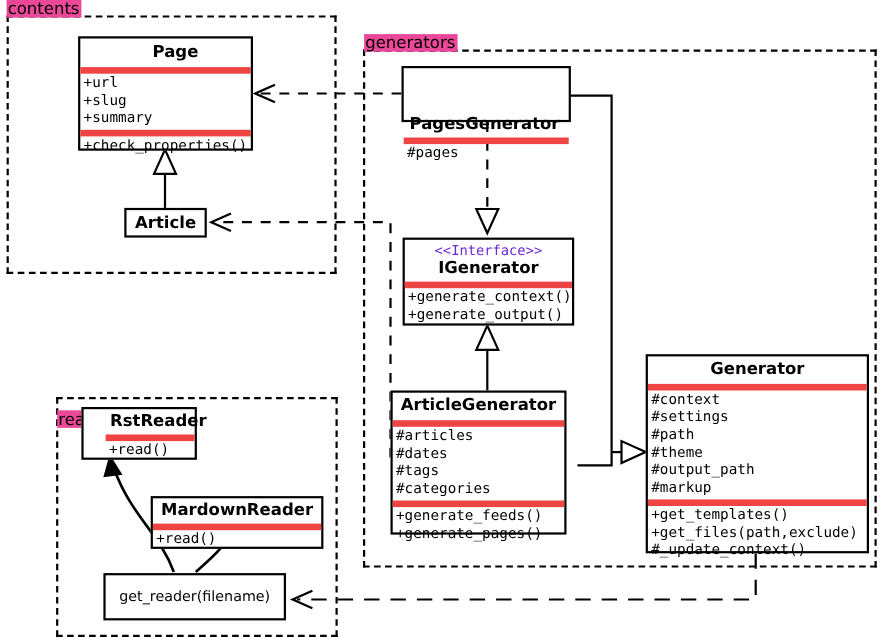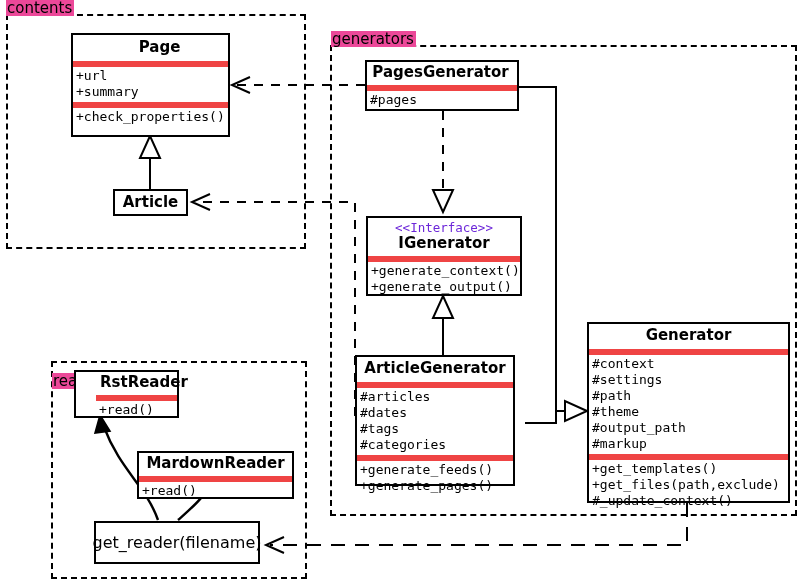--- a/index.html
+++ b/index.html
@@ -78,21 +78,21 @@
   .opbox{
     position:absolute;
     border:2px solid #000;
     background:#ffffff;
     box-sizing:border-box;
     display:flex;
     align-items:center;
     justify-content:center;
   }
   .opbox span{
-    font-size:16px;
+    font-size:13px;
     color:#000;
     white-space:nowrap;
   }
 </style>
 </head>
 <body>
 
 <div id="canvas">
 
   <div class="pkg" style="left:6px; top:14px; width:300px; height:235px; border-style:dashed;"></div>
@@ -133,33 +133,34 @@
     <polygon points="100,415 110,431 95,433" fill="#000" stroke="#000" stroke-width="1.6"></polygon>
 
     <path d="M 178,520 C 195,505 205,497 216,474" fill="none" stroke="#000" stroke-width="2.4"></path>
     <polygon points="222,462 224,480 210,472" fill="#000" stroke="#000" stroke-width="1.6"></polygon>
   </svg>
 
   <div class="cls" style="left:71px; top:33px; width:159px; height:104px;">
     <div class="cls-name">Page</div>
     <div class="cls-compart cls-sep">
       <div class="member">+url</div>
+      <div class="member">+slug</div>
       <div class="member">+summary</div>
     </div>
     <div class="cls-compart cls-sep">
       <div class="member">+check_properties()</div>
     </div>
   </div>
 
   <div class="cls" style="left:113px; top:189px; width:75px; height:27px;">
     <div class="cls-name" style="padding:3px 4px;">Article</div>
   </div>
 
   <div class="cls" style="left:365px; top:60px; width:154px; height:51px;">
-    <div class="cls-name" style="padding:2px 4px 4px 1px;">PagesGenerator</div>
+    <div class="cls-name" style="padding:2px 4px 4px 1px;margin-top:40px;">PagesGenerator</div>
     <div class="cls-compart cls-sep">
       <div class="member">#pages</div>
     </div>
   </div>
 
   <div class="cls" style="left:366px; top:216px; width:156px; height:80px;">
     <div class="cls-stereo">&lt;&lt;Interface&gt;&gt;</div>
     <div class="cls-name" style="padding:0 4px 4px 4px;">IGenerator</div>
     <div class="cls-compart cls-sep">
       <div class="member">+generate_context()</div>

